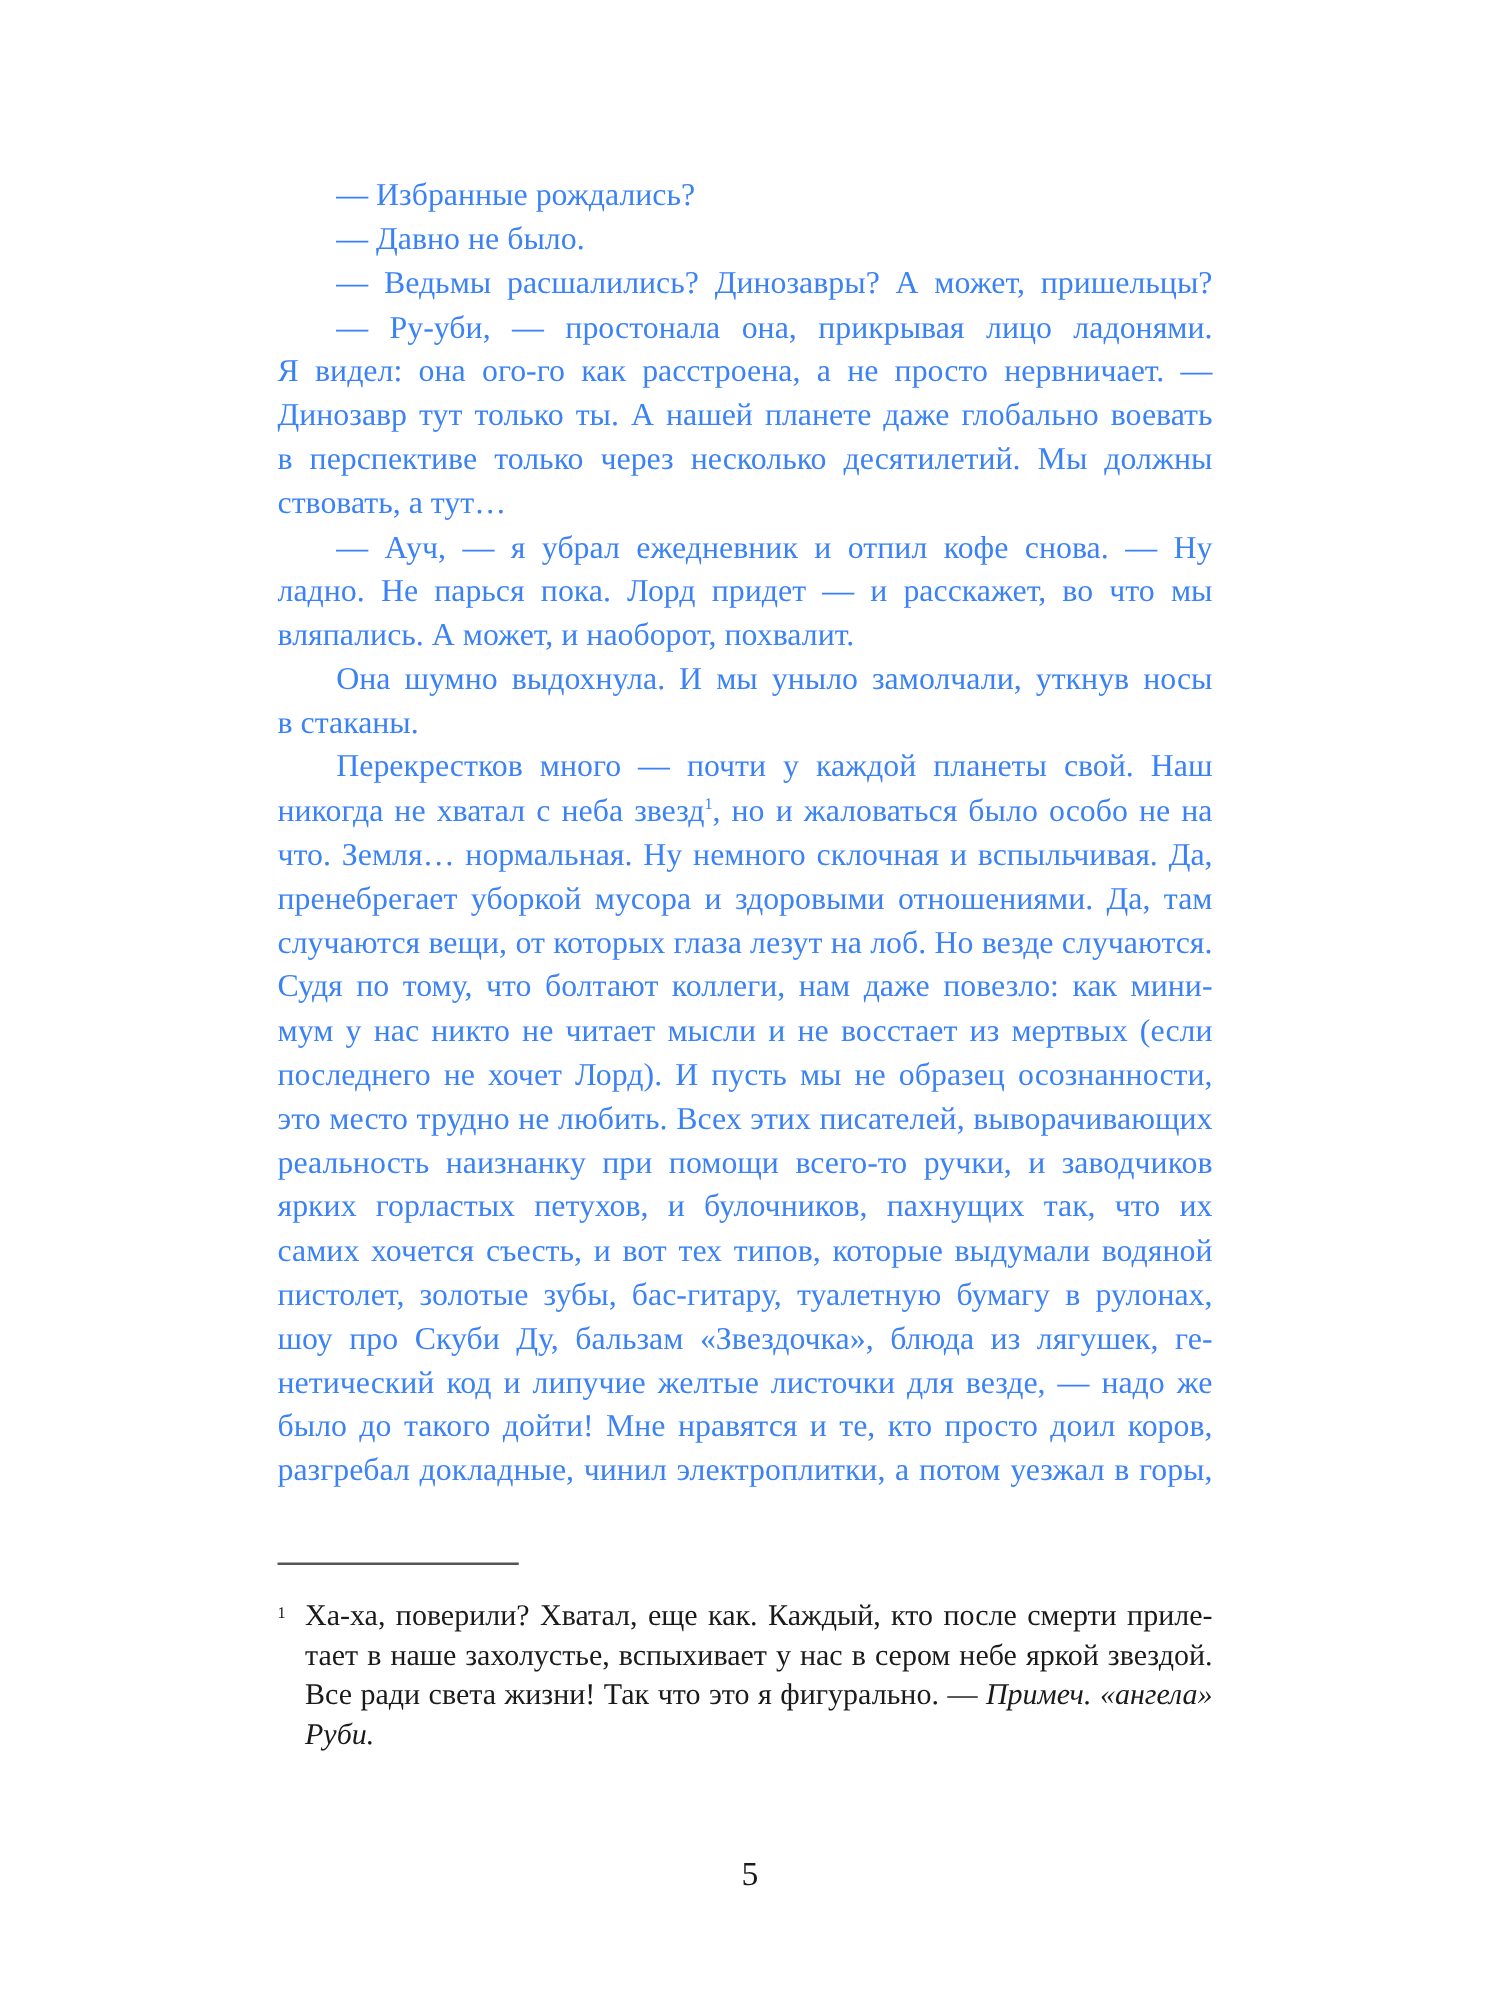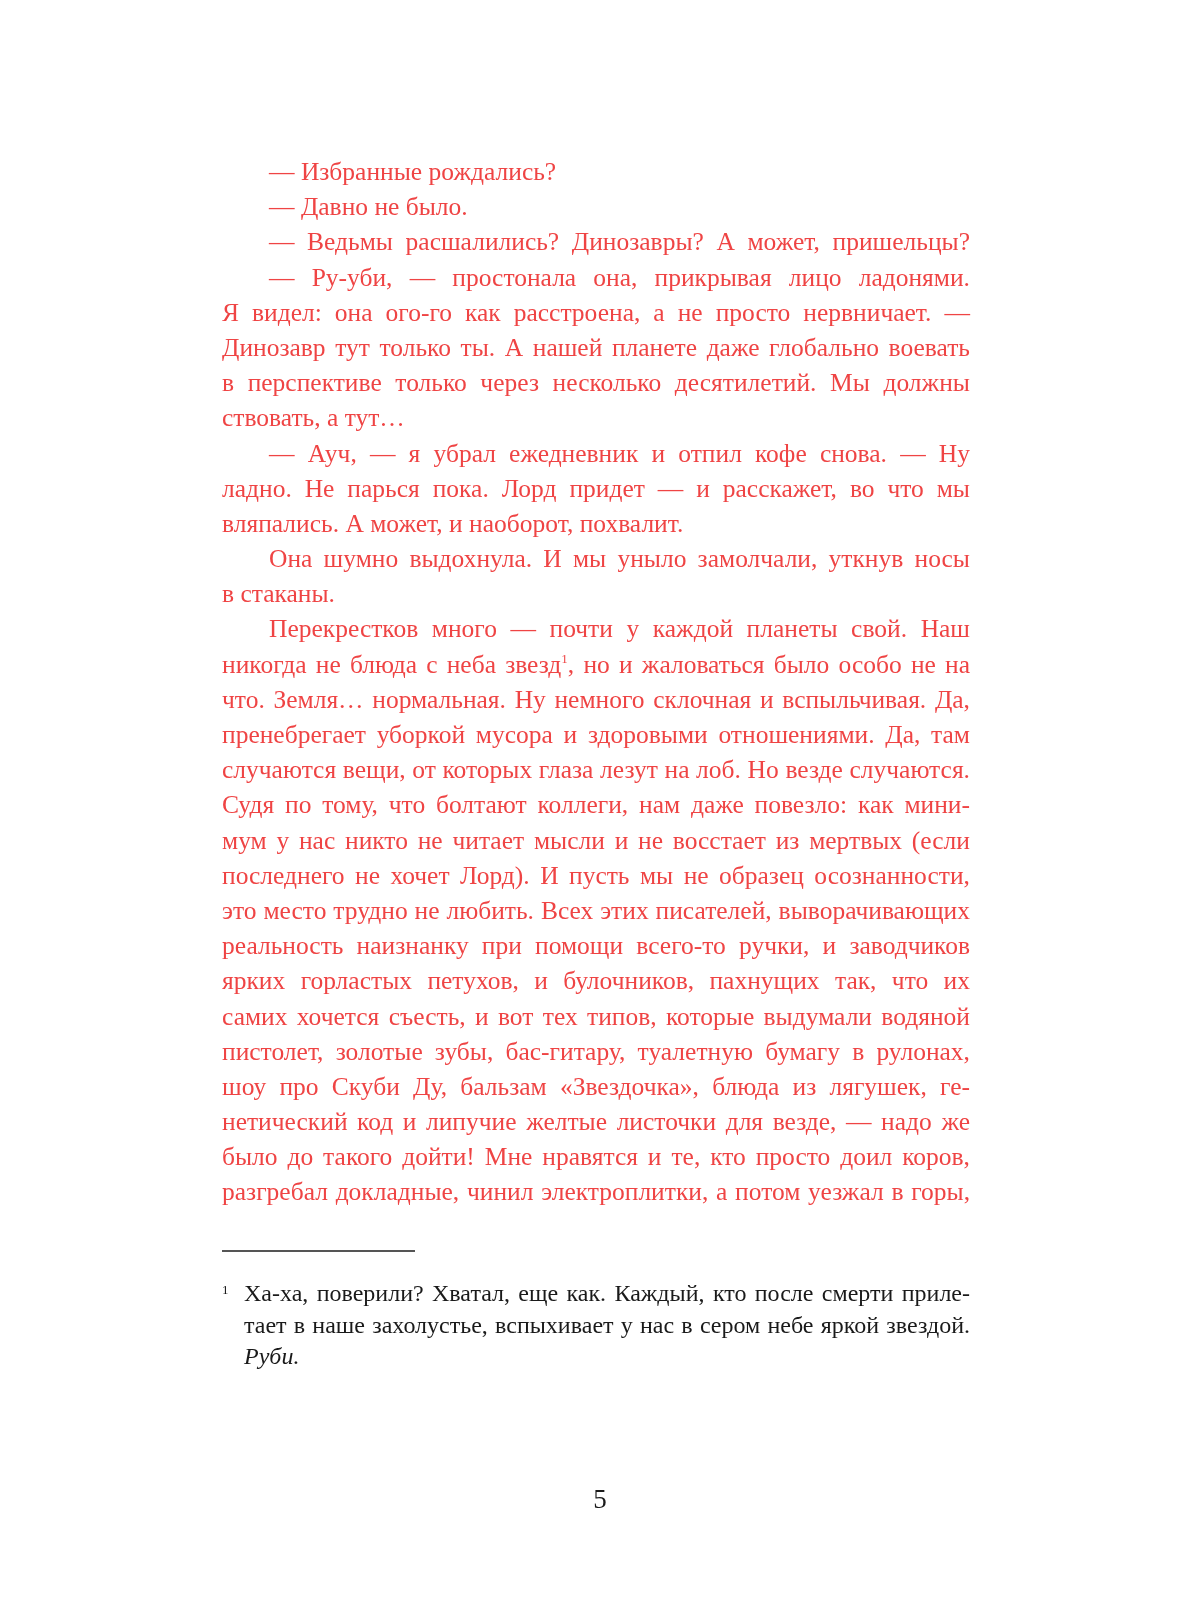--- a/index.html
+++ b/index.html
@@ -1,21 +1,20 @@
 <!DOCTYPE html>
 <html><head>
 <meta charset="utf-8">
 <style>
   html, body { margin: 0; padding: 0; background: #ffffff; }
   body { width: 1200px; height: 1600px; position: relative; overflow: hidden; }
   .page {
     position: absolute; left: 222px; top: 138px; width: 748px;
     font-family: "Liberation Serif", "DejaVu Serif", serif;
-    color: #ef4444;
-    margin-top: 16px;
+    color: #3b82f6;
   }
   .line {
     display: block; font-size: 25.5px; line-height: 35.2px; height: 35.2px;
     white-space: nowrap; text-align: justify; text-align-last: justify;
   }
   .line.last { text-align-last: left; }
   .line.indent { padding-left: 47px; }
   sup.fn { font-size: 13px; vertical-align: 10px; line-height: 0; }
   .rule {
     position: absolute; left: 222px; top: 1250px; width: 193px; height: 2px;
@@ -51,21 +50,21 @@
   <span class="line">Я видел: она ого-го как расстроена, а не просто нервничает. —</span>
   <span class="line">Динозавр тут только ты. А нашей планете даже глобально воевать</span>
   <span class="line">в перспективе только через несколько десятилетий. Мы должны</span>
   <span class="line last">ствовать, а тут…</span>
   <span class="line indent">— Ауч, — я убрал ежедневник и отпил кофе снова. — Ну</span>
   <span class="line">ладно. Не парься пока. Лорд придет — и расскажет, во что мы</span>
   <span class="line last">вляпались. А может, и наоборот, похвалит.</span>
   <span class="line indent">Она шумно выдохнула. И мы уныло замолчали, уткнув носы</span>
   <span class="line last">в стаканы.</span>
   <span class="line indent">Перекрестков много — почти у каждой планеты свой. Наш</span>
-  <span class="line"><span>никогда не блюда с неба звезд</span><sup class="fn">1</sup><span>, но и жаловаться было особо не на</span></span>
+  <span class="line"><span>никогда не хватал с неба звезд</span><sup class="fn">1</sup><span>, но и жаловаться было особо не на</span></span>
   <span class="line">что. Земля… нормальная. Ну немного склочная и вспыльчивая. Да,</span>
   <span class="line">пренебрегает уборкой мусора и здоровыми отношениями. Да, там</span>
   <span class="line">случаются вещи, от которых глаза лезут на лоб. Но везде случаются.</span>
   <span class="line">Судя по тому, что болтают коллеги, нам даже повезло: как мини-</span>
   <span class="line">мум у нас никто не читает мысли и не восстает из мертвых (если</span>
   <span class="line">последнего не хочет Лорд). И пусть мы не образец осознанности,</span>
   <span class="line">это место трудно не любить. Всех этих писателей, выворачивающих</span>
   <span class="line">реальность наизнанку при помощи всего-то ручки, и заводчиков</span>
   <span class="line">ярких горластых петухов, и булочников, пахнущих так, что их</span>
   <span class="line">самих хочется съесть, и вот тех типов, которые выдумали водяной</span>
@@ -75,16 +74,17 @@
   <span class="line">было до такого дойти! Мне нравятся и те, кто просто доил коров,</span>
   <span class="line">разгребал докладные, чинил электроплитки, а потом уезжал в горы,</span>
 </div>
 
 <div class="rule"></div>
 
 <div class="footnotes">
   <span class="fn-marker">1</span>
   <span class="fn-line">Ха-ха, поверили? Хватал, еще как. Каждый, кто после смерти приле-</span>
   <span class="fn-line">тает в наше захолустье, вспыхивает у нас в сером небе яркой звездой.</span>
+  <span class="fn-line"><span>Все ради света жизни! Так что это я фигурально. — </span><span class="italic">Примеч. «ангела»</span></span>
   <span class="fn-line last italic">Руби.</span>
 </div>
 
 <div class="page-number">5</div>
 
 </body></html>

